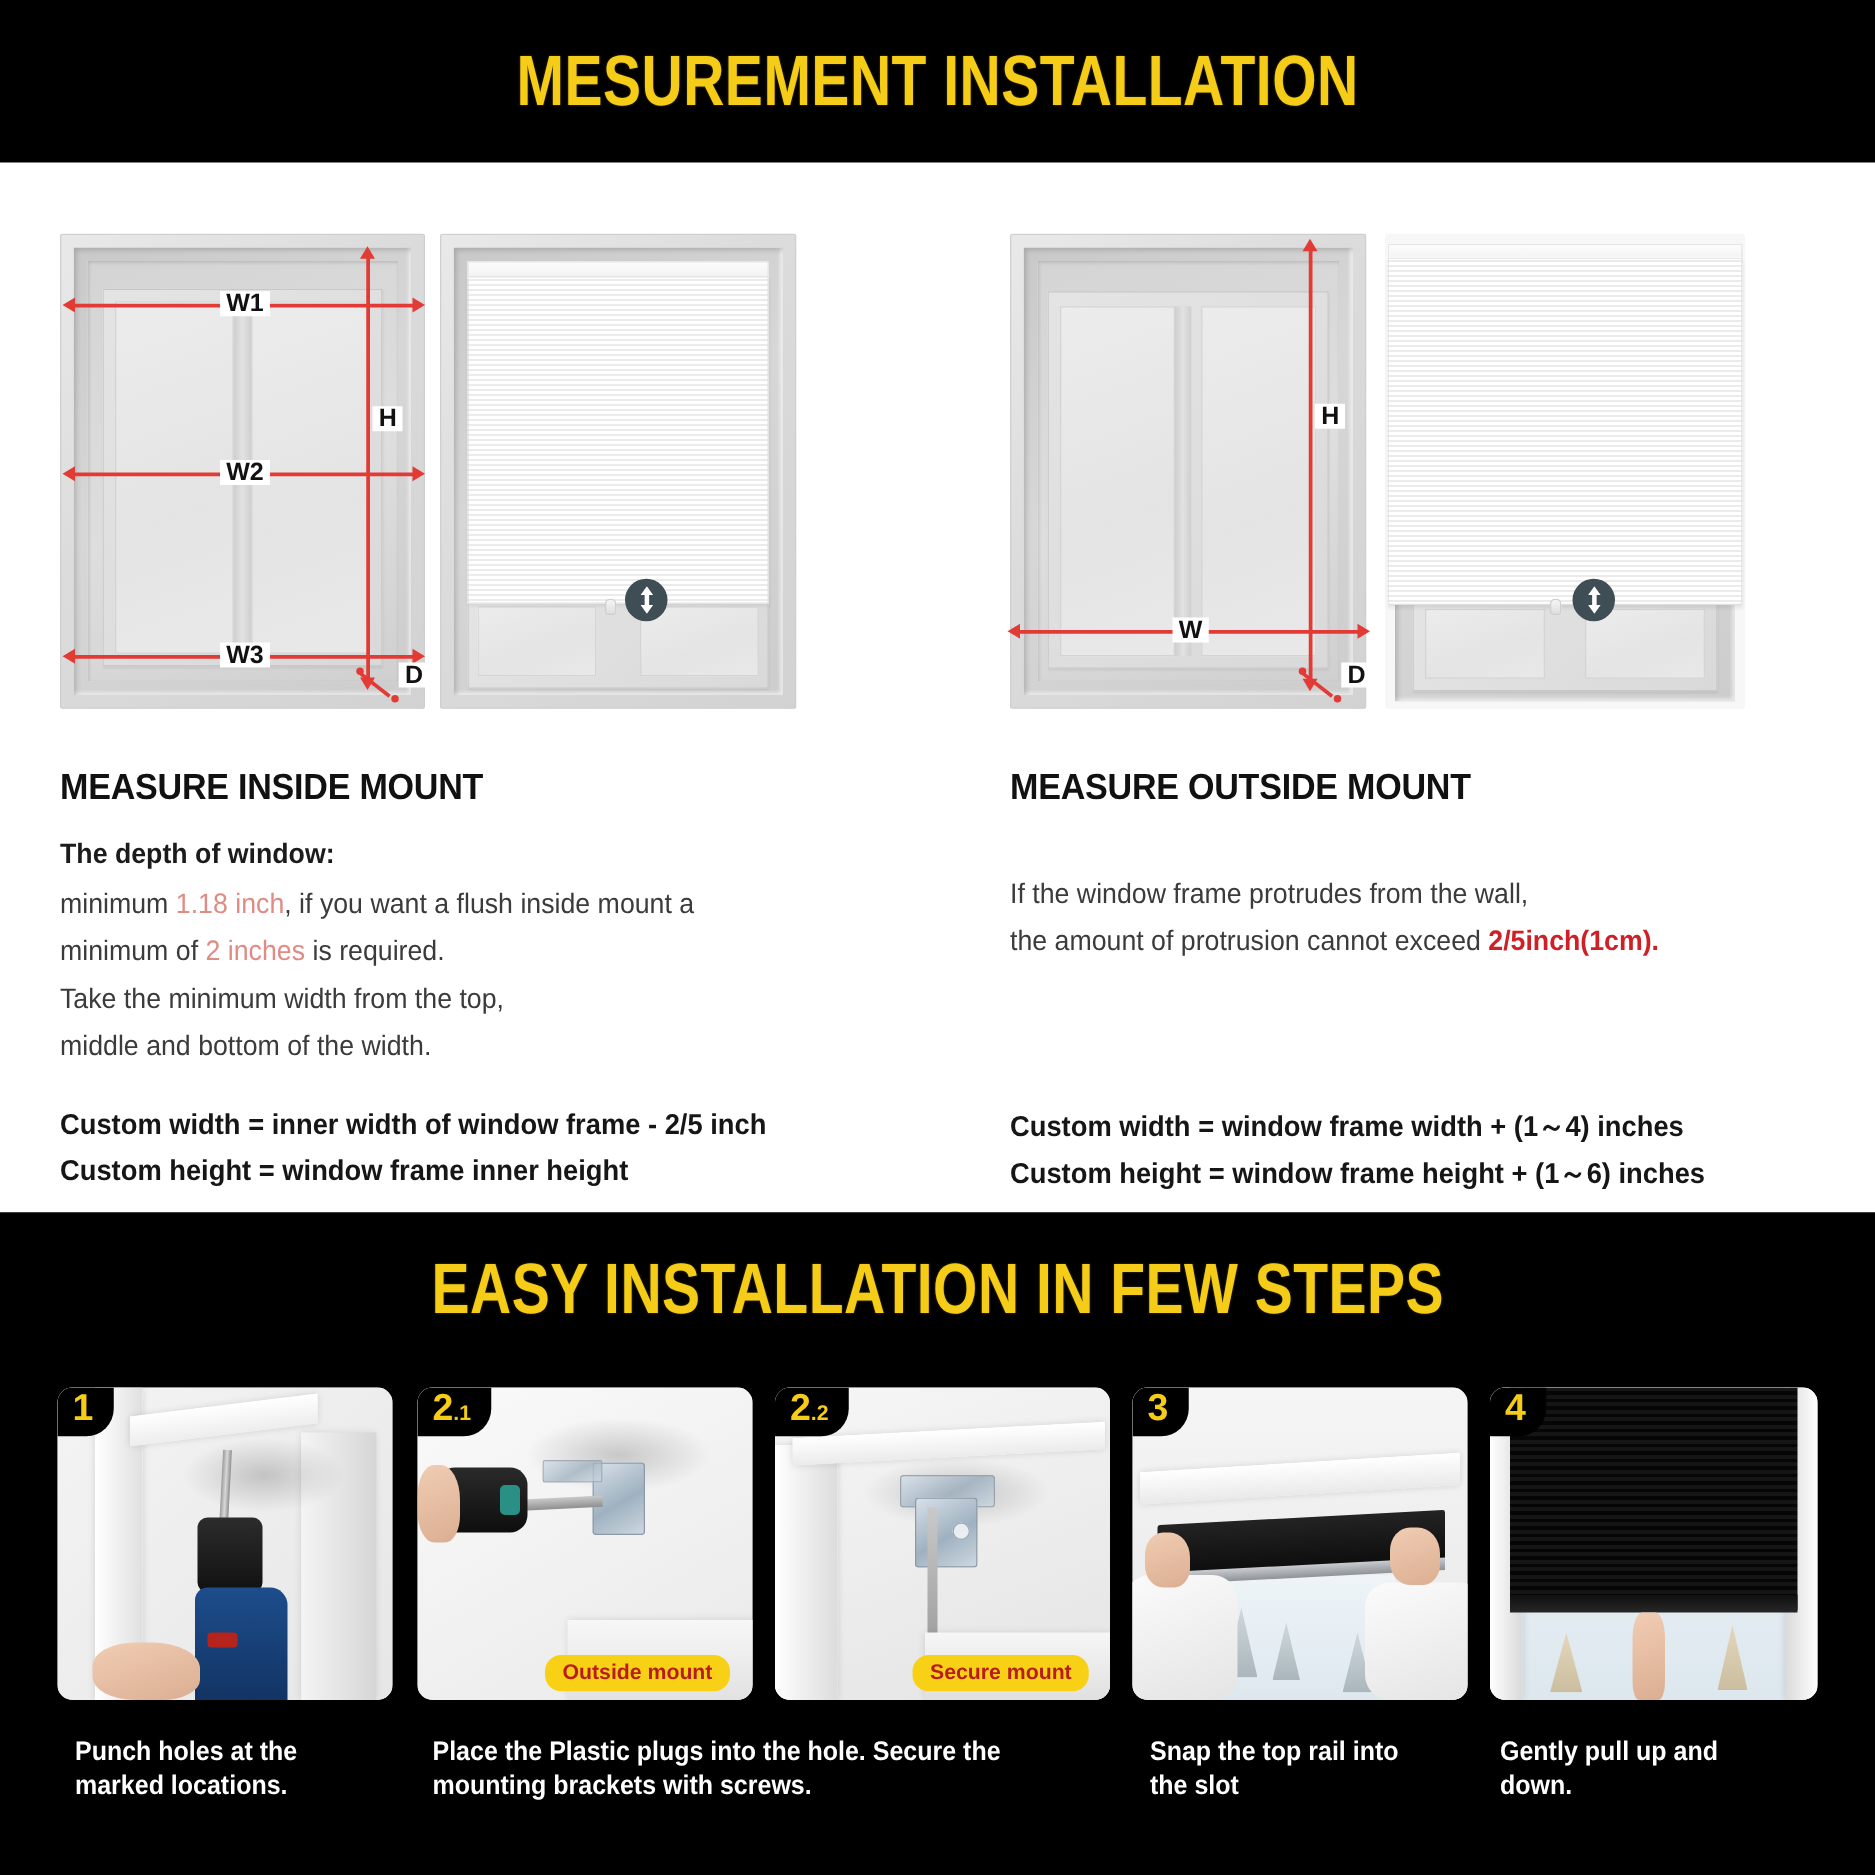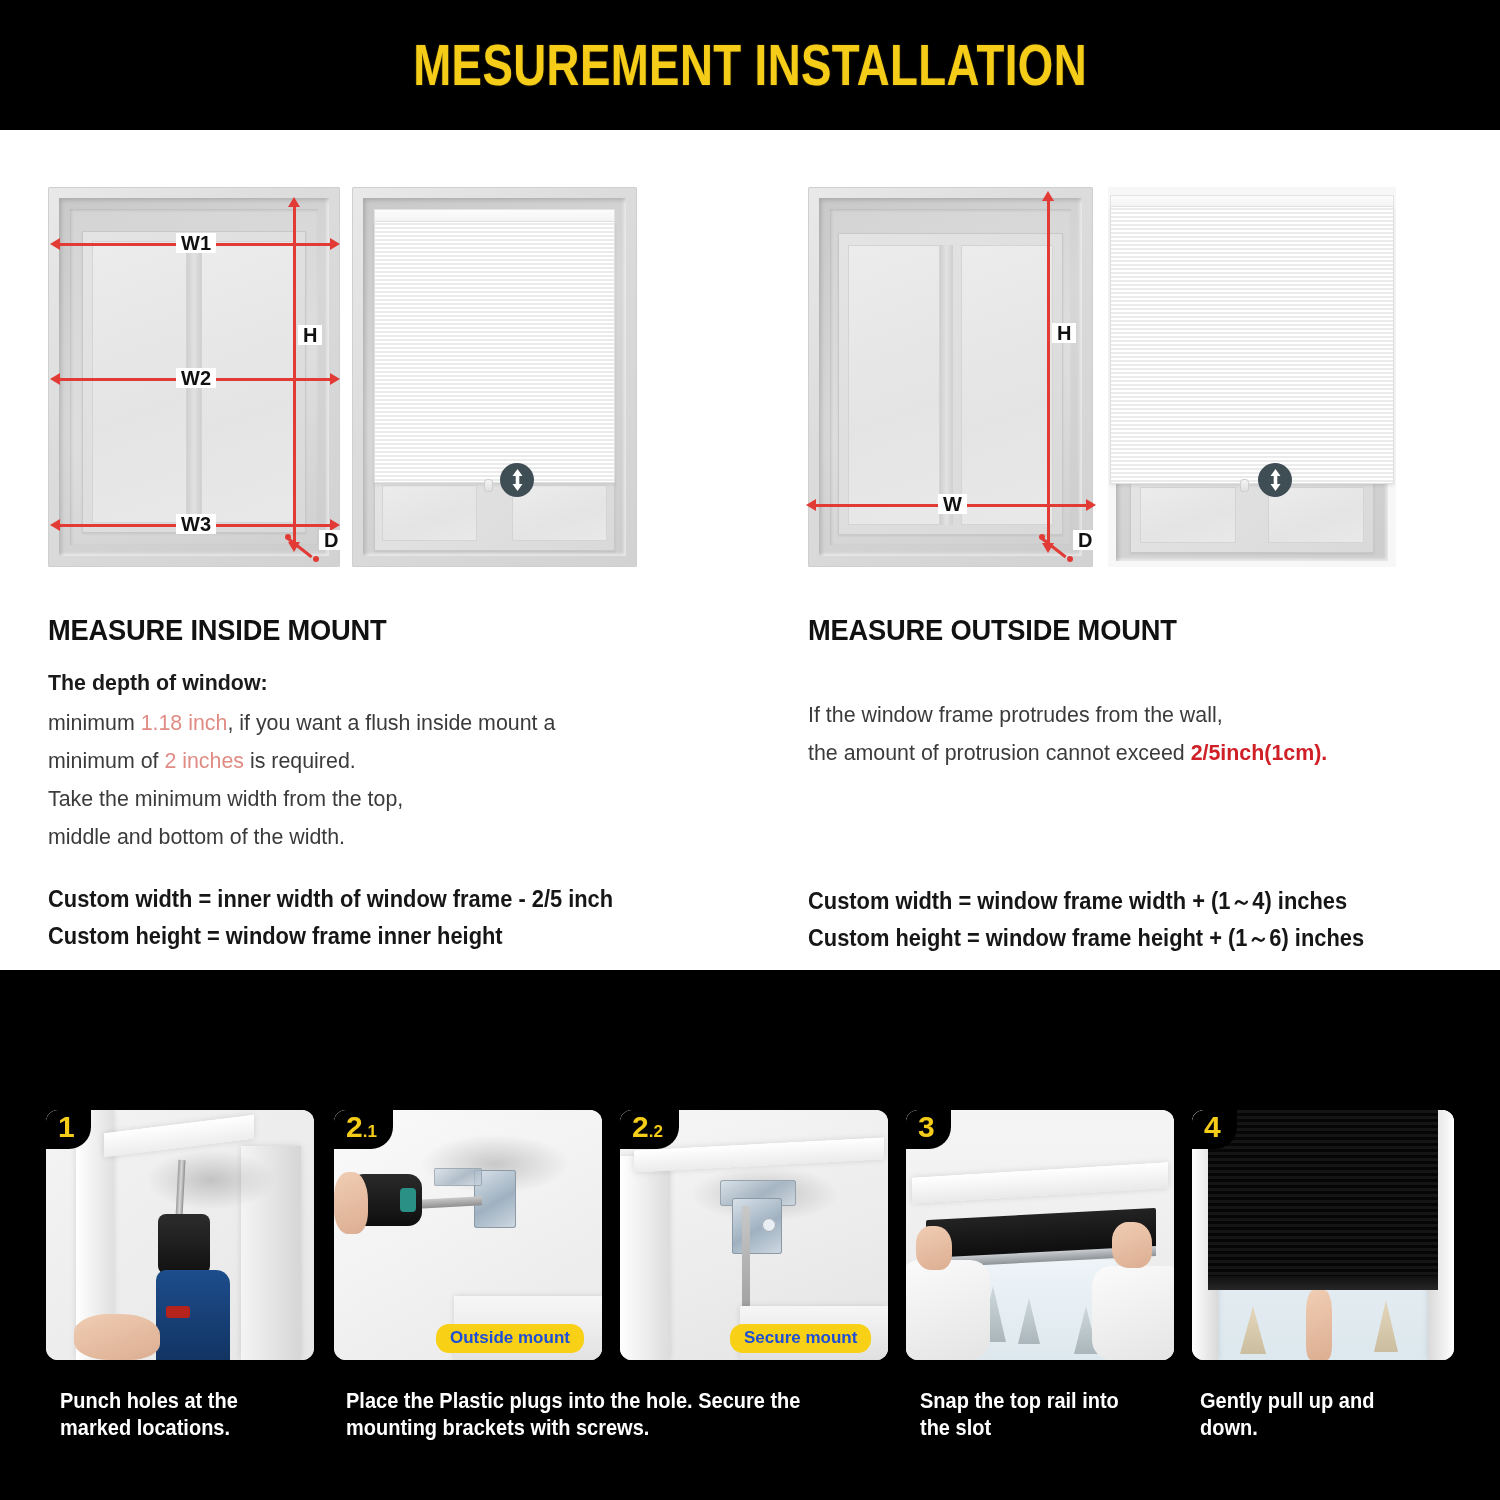--- a/index.html
+++ b/index.html
@@ -162,21 +162,21 @@
     background: #000;
     border-radius: 0 0 22px 0;
     color: #F5CC18; font-weight: 700;
     display: flex; align-items: baseline; z-index: 5;
     padding: 2px 16px 7px 12px;
   }
   .num-badge .maj { font-size: 30px; line-height: 1; }
   .num-badge .min { font-size: 17px; line-height: 1; }
   .mount-pill {
     position: absolute; bottom: 7px;
-    background: #F8D117; color: #1d4ed8;
+    background: #F8D117; color: #b91c1c;
     font-size: 17px; font-weight: 700;
     padding: 4px 14px 5px; border-radius: 13px;
     white-space: nowrap; z-index: 5;
   }
   .caption {
     position: absolute;
     color: #fff; font-weight: 700; font-size: 21.5px; line-height: 1.26;
     transform: scaleX(0.93); transform-origin: left top;
   }
 
@@ -336,20 +336,23 @@
       <div class="sec-title" style="left:18px; top:484px;">MEASURE OUTSIDE MOUNT</div>
       <div class="body-line" style="left:18px; top:572px;">If the window frame protrudes from the wall,</div>
       <div class="body-line" style="left:18px; top:610px;">
         <span>the amount of protrusion cannot exceed </span><span class="hi-red">2/5inch(1cm).</span>
       </div>
       <div class="formula" style="left:18px; top:756px;">Custom width = window frame width + (1～4) inches</div>
       <div class="formula" style="left:18px; top:793px;">Custom height = window frame height + (1～6) inches</div>
     </div>
   </div>
 
+  <div class="banner" id="banner-mid">
+    <div class="banner-title">EASY INSTALLATION IN FEW STEPS</div>
+  </div>
 
   <div class="steps">
 
     <div class="step" style="left:46px; width:268px;">
       <div class="step-img">
         <div class="ph-wall"></div>
         <div class="ph-trim" style="left:30px; top:0; width:38px; height:250px; background:linear-gradient(90deg,#ffffff,#e0e0e0);"></div>
         <div class="ph-trim" style="left:58px; top:14px; width:150px; height:24px; transform:skewY(-7deg); background:linear-gradient(180deg,#ffffff,#ededed);"></div>
         <div class="ph-trim" style="left:195px; top:36px; width:60px; height:214px; background:linear-gradient(90deg,#f4f4f4,#d6d6d6);"></div>
         <div class="ph-shadow" style="left:100px; top:40px; width:130px; height:60px;"></div>

